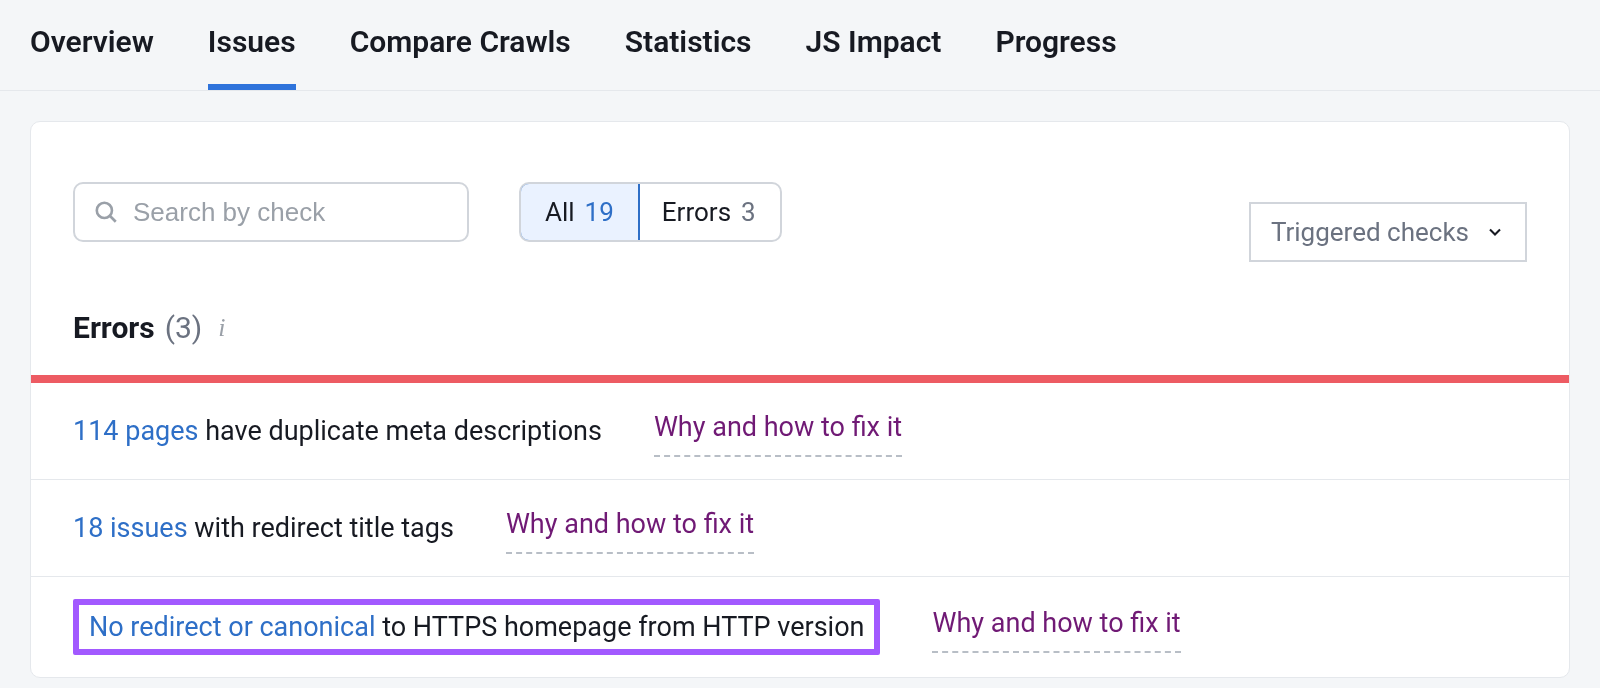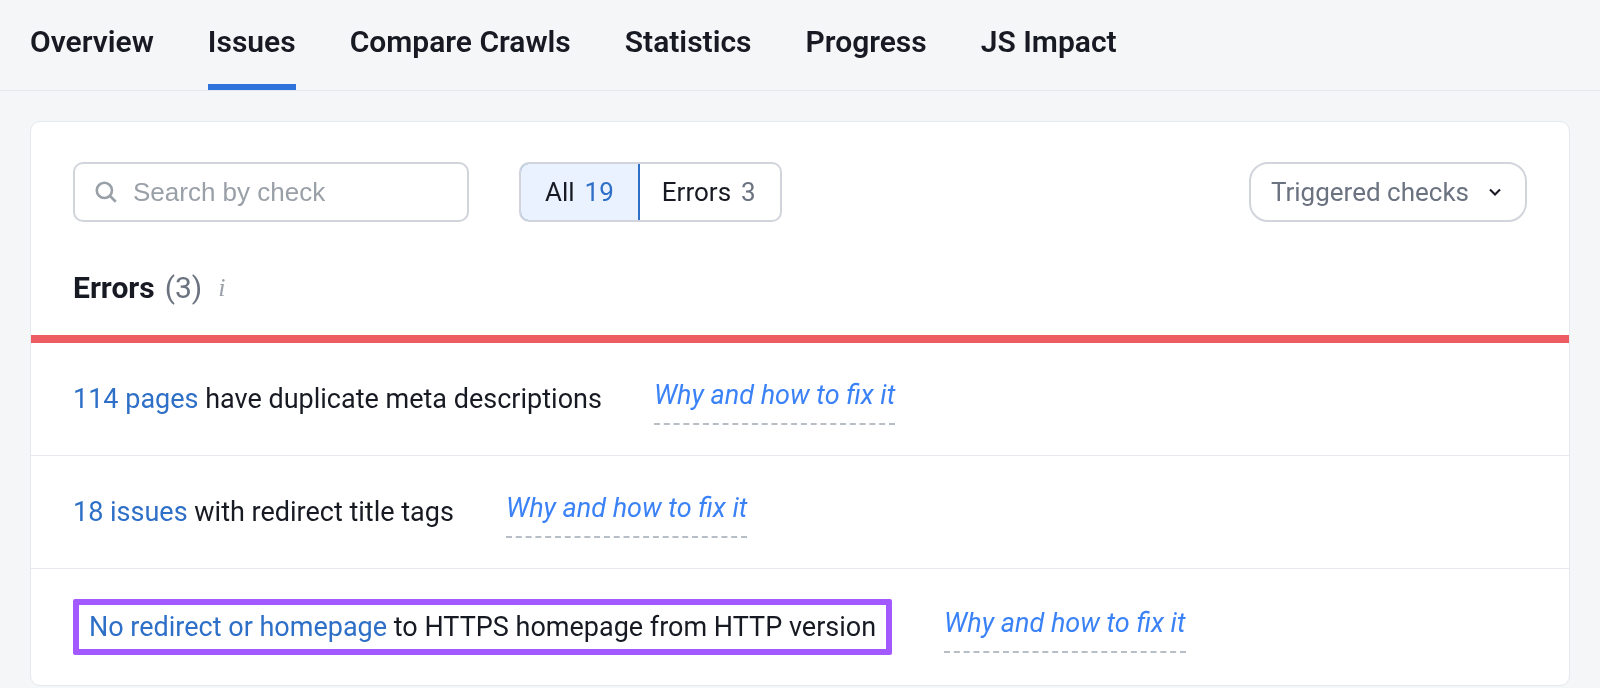--- a/index.html
+++ b/index.html
@@ -87,79 +87,79 @@
     border-radius: 10px 0 0 10px;
     position: relative;
     z-index: 1;
   }
   .seg-btn.active .cnt { color: #2e6fc7; }
   .spacer { flex: 1; }
   .trigger-dd {
     display: flex;
     align-items: center;
     border: 2px solid #d1d5db;
-    border-radius: 19px;
+    border-radius: 0;
     height: 60px;
     padding: 0 20px;
     font-size: 26px;
     color: #6b7280;
     cursor: pointer;
     gap: 16px;
+    margin-top: 40px;
   }
   .section-head {
     padding: 18px 42px 30px 42px;
     display: flex;
     align-items: center;
     gap: 10px;
   }
   .section-title { font-size: 30px; font-weight: 700; }
   .section-count { font-size: 30px; color: #6b7280; font-weight: 400; }
   .info-ic { color: #9aa0a8; font-size: 26px; font-style: italic; font-family: Georgia, serif; margin-left: 6px; }
   .hr-error {
     height: 8px;
     background: #ed5b63;
     width: 100%;
   }
   .issue-row {
     display: flex;
     align-items: center;
-    padding: 30px 42px;
+    padding: 22px 42px;
     border-bottom: 1px solid #e5e8ec;
     font-size: 27px;
     gap: 52px;
   }
   .issue-row:last-child { border-bottom: none; }
   .issue-text .link-part { color: #2e6fc7; cursor: pointer; }
   .issue-text .rest-part { color: #171a22; }
   .why-link {
-    color: #3b82f6;
+    color: #701a75;
     border-bottom: 2px dashed #b8bec6;
     padding-bottom: 4px;
     cursor: pointer;
     line-height: 1.7;
-    font-style: italic;
   }
   .hl-row .hl-box {
     border: 6px solid #a259ff;
     padding: 6px 10px;
     border-radius: 2px;
     display: inline-block;
   }
   svg { display: block; }
 </style>
 </head>
 <body>
 
 <nav class="tab-nav">
   <div class="tab-item">Overview</div>
   <div class="tab-item active">Issues</div>
   <div class="tab-item">Compare Crawls</div>
   <div class="tab-item">Statistics</div>
+  <div class="tab-item">JS Impact</div>
   <div class="tab-item">Progress</div>
-  <div class="tab-item">JS Impact</div>
 </nav>
 
 <div class="panel">
 
   <div class="toolbar">
     <div class="search-wrap">
       <span>
         <svg width="26" height="26" viewBox="0 0 24 24" fill="none" stroke="#9aa0a8" stroke-width="2.4">
           <circle cx="10.5" cy="10.5" r="7"></circle>
             <line x1="21" y1="21" x2="15.5" y2="15.5"></line>
@@ -209,19 +209,19 @@
   <div class="issue-row">
     <span class="issue-text">
       <span class="link-part">18 issues</span><span class="rest-part"> with redirect title tags</span>
     </span>
     <span class="why-link">Why and how to fix it</span>
   </div>
 
   <div class="issue-row hl-row">
     <span class="hl-box">
       <span class="issue-text">
-        <span class="link-part">No redirect or homepage</span><span class="rest-part"> to HTTPS homepage from HTTP version</span>
+        <span class="link-part">No redirect or canonical</span><span class="rest-part"> to HTTPS homepage from HTTP version</span>
       </span>
     </span>
     <span class="why-link">Why and how to fix it</span>
   </div>
 
 </div>
 
 </body></html>

